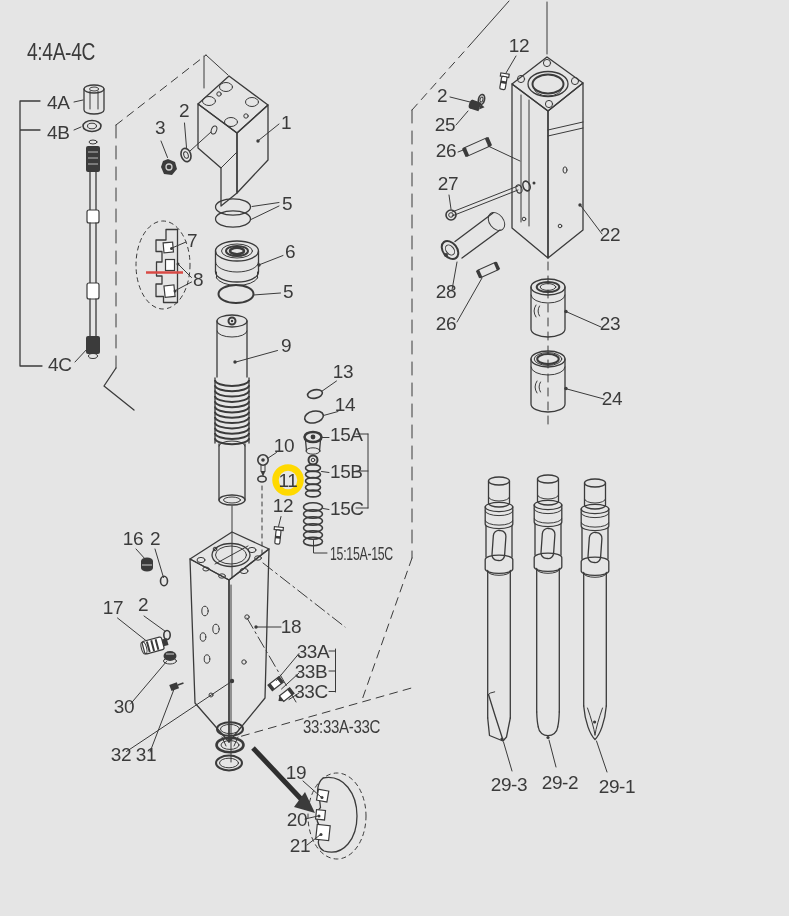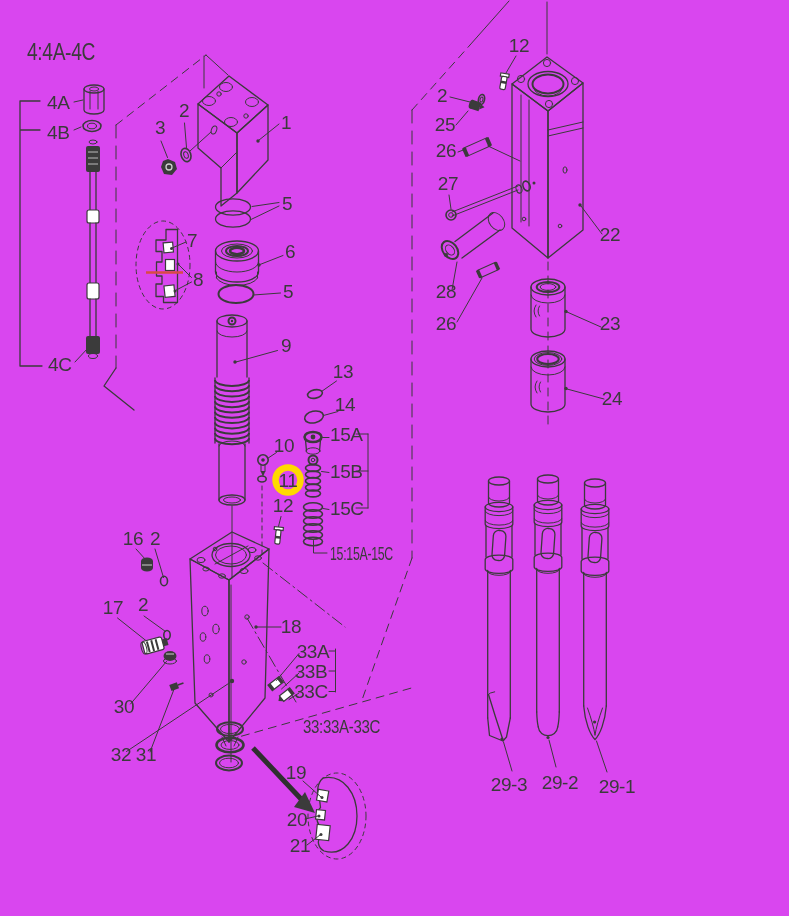--- a/index.html
+++ b/index.html
@@ -1,16 +1,16 @@
 <!DOCTYPE html>
 <html><head>
 <meta charset="utf-8">
 <style>
   html,body{margin:0;padding:0;background:#ffffff;}
-  #stage{position:relative;width:789px;height:916px;background:#d946ef;overflow:hidden;}
+  #stage{position:relative;width:789px;height:916px;background:#e5e5e5;overflow:hidden;}
   svg{position:absolute;left:0;top:0;}
   .s{stroke:#3b3b3b;fill:none;stroke-width:1.3;stroke-linecap:round;stroke-linejoin:round;}
   .s1{stroke:#3b3b3b;fill:none;stroke-width:1;stroke-linecap:round;stroke-linejoin:round;}
   .s15{stroke:#3b3b3b;fill:none;stroke-width:1.6;}
   .s2{stroke:#3b3b3b;fill:none;stroke-width:2;}
   .s25{stroke:#3b3b3b;fill:none;stroke-width:2.6;}
   .f{fill:#3b3b3b;stroke:none;}
   .fw{fill:#ffffff;stroke:#3b3b3b;stroke-width:1.2;}
   .dsh{stroke-dasharray:13 8;}
   .dshS{stroke-dasharray:8 6;}

